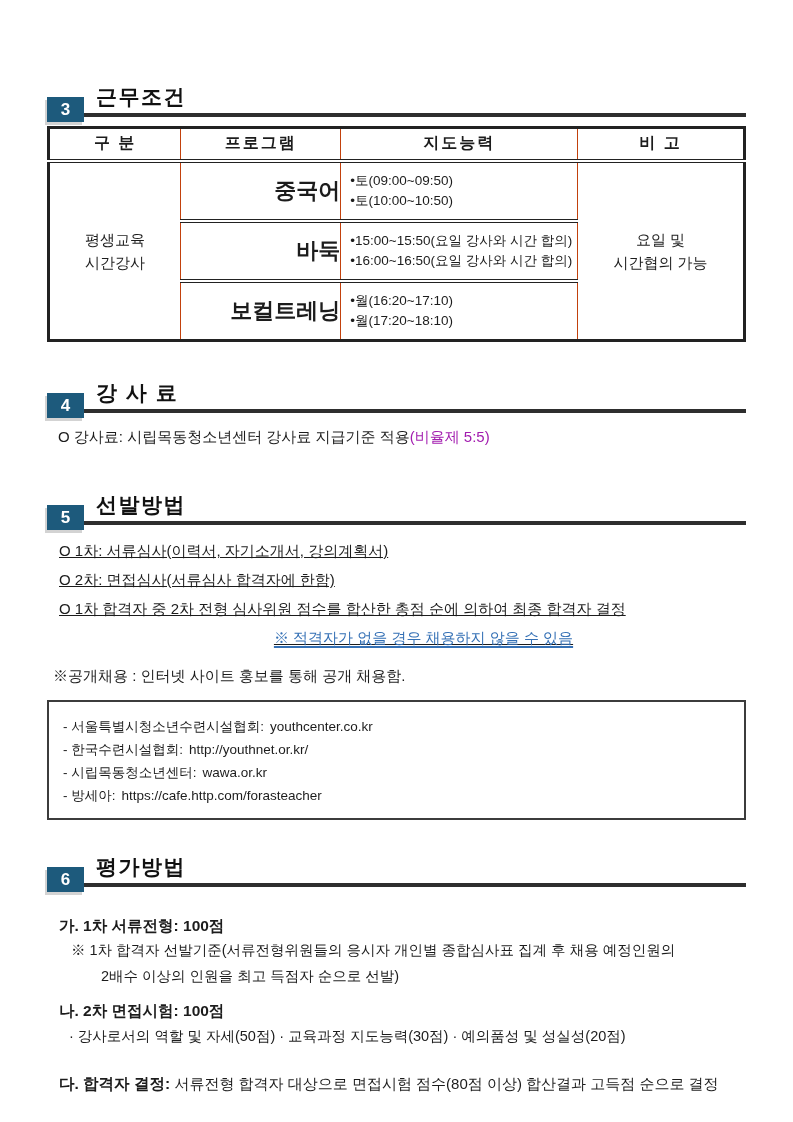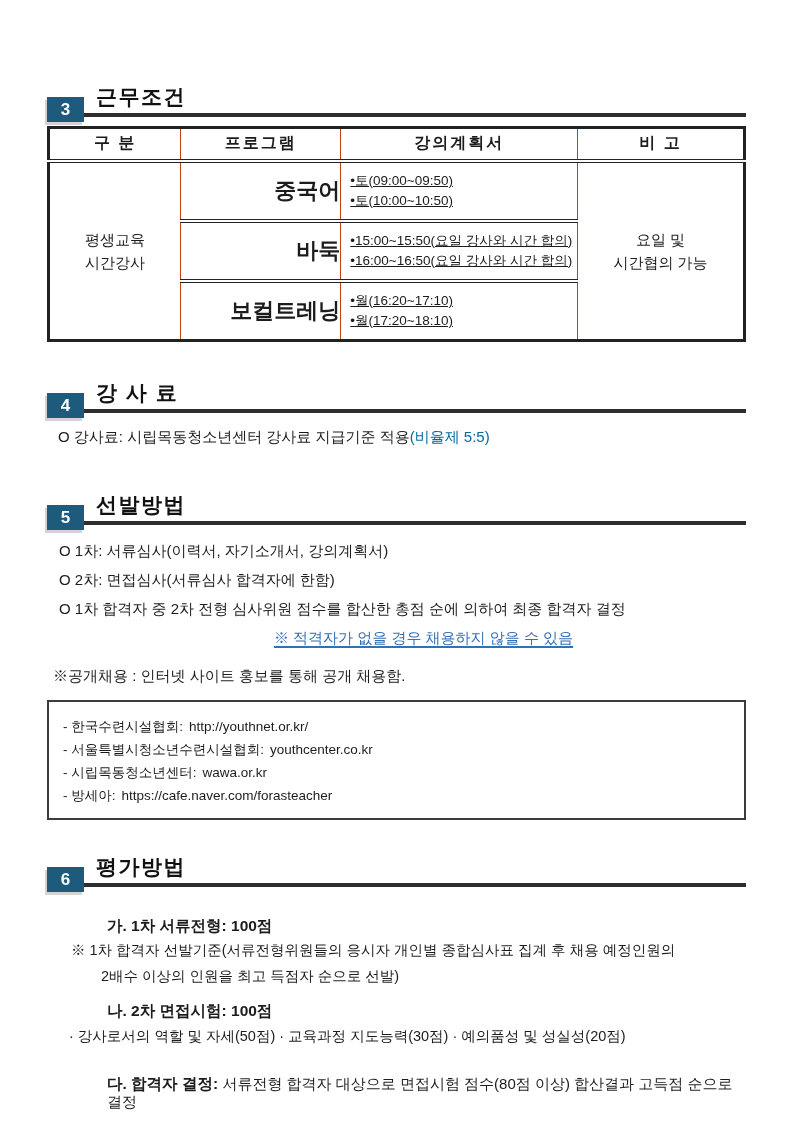--- a/index.html
+++ b/index.html
@@ -28,48 +28,48 @@
   table.work th {
     font-size:16px; font-weight:bold; height:33px; letter-spacing:2px;
     border-bottom:4px double #222; background:#fff;
   }
   col.c-cat  { width:19%; }
   col.c-prog { width:23%; }
   col.c-time { width:34%; }
   col.c-rem  { width:24%; }
   td.category, td.remark { text-align:center; font-size:15px; line-height:23px; }
   td.program { text-align:right; font-weight:bold; font-size:22px; height:60px; }
-  td.times   { font-size:13.5px; line-height:20px; padding:8px 4px 8px 9px;text-decoration:underline; }
+  td.times   { font-size:13.5px; line-height:20px; padding:8px 4px 8px 9px; }
   tr.sep td  { border-top:4px double #222; }
   
   .body-line { font-size:15px; line-height:18px; }
-  .blue { color:#0369a1; }
+  .blue { color:#a21caf; }
   .blue-underline {
     color:#3470b5; text-decoration:underline; text-underline-offset:3px;
     text-decoration-thickness:1.5px;
     text-align:center;
   }
   
   .sec4 { margin-top:37px; }
   .fee-line { margin:15px 0 0 11px; }
   
   .sec5 { margin-top:45px; }
-  .sel-list { margin:17px 0 0 12px; }
+  .sel-list { margin:17px 0 0 12px;text-decoration:underline; }
   .sel-list .body-line { margin-bottom:11px; }
   .note-blue { margin:4px 0 0 42px; font-size:15px; }
   .open-recruit { margin:19px 0 0 6px; font-size:15px; }
   .link-box {
     margin-top:14px; border:2px solid #3c3c3c; padding:13px 14px 11px 14px;
     font-size:13.5px; line-height:23px;
   }
   .link-box .url { margin-left:6px; }
   
   .sec6 { margin-top:33px; }
   .eval { margin:30px 0 0 12px; }
-  .eval-heading { font-size:15.5px; font-weight:bold; line-height:18px;margin-left:48px; }
+  .eval-heading { font-size:15.5px; font-weight:bold; line-height:18px; }
   .eval-detail  { font-size:14.5px; margin:7px 0 0 10px; line-height:18px; }
   .eval-note    { font-size:14.5px; margin:6px 0 0 12px; line-height:18px; }
   .eval-note2   { font-size:14.5px; margin:8px 0 0 42px; line-height:18px; }
   .gap-a { margin-top:17px; }
   .gap-b { margin-top:30px; }
   .inline-bold { font-weight:bold; }
 </style>
 </head>
 <body>
 
@@ -86,21 +86,21 @@
     <colgroup>
         <col class="c-cat">
         <col class="c-prog">
         <col class="c-time">
         <col class="c-rem">
       </colgroup>
     <thead>
       <tr>
         <th>구 분</th>
         <th>프로그램</th>
-        <th>강의계획서</th>
+        <th>지도능력</th>
         <th>비 고</th>
       </tr>
     </thead>
     <tbody>
       <tr>
         <td class="category" rowspan="3">
           <div>평생교육</div>
           <div>시간강사</div>
         </td>
         <td class="program">중국어</td>
@@ -146,24 +146,24 @@
   </div>
   <div class="sel-list">
     <p class="body-line">O 1차: 서류심사(이력서, 자기소개서, 강의계획서)</p>
     <p class="body-line">O 2차: 면접심사(서류심사 합격자에 한함)</p>
     <p class="body-line">O 1차 합격자 중 2차 전형 심사위원 점수를 합산한 총점 순에 의하여 최종 합격자 결정</p>
     <p class="note-blue blue-underline">※ 적격자가 없을 경우 채용하지 않을 수 있음</p>
   </div>
   <p class="open-recruit">※공개채용 : 인터넷 사이트 홍보를 통해 공개 채용함.</p>
 
   <div class="link-box">
+    <div><span>- 서울특별시청소년수련시설협회:</span><span class="url">youthcenter.co.kr</span></div>
     <div><span>- 한국수련시설협회:</span><span class="url">http://youthnet.or.kr/</span></div>
-    <div><span>- 서울특별시청소년수련시설협회:</span><span class="url">youthcenter.co.kr</span></div>
     <div><span>- 시립목동청소년센터:</span><span class="url">wawa.or.kr</span></div>
-    <div><span>- 방세아:</span><span class="url">https://cafe.naver.com/forasteacher</span></div>
+    <div><span>- 방세아:</span><span class="url">https://cafe.http.com/forasteacher</span></div>
   </div>
 
   <div class="sec-header sec6">
     <div class="sec-badge">6</div>
     <div class="sec-rule">
       <span class="sec-title">평가방법</span>
     </div>
   </div>
 
   <div class="eval">

